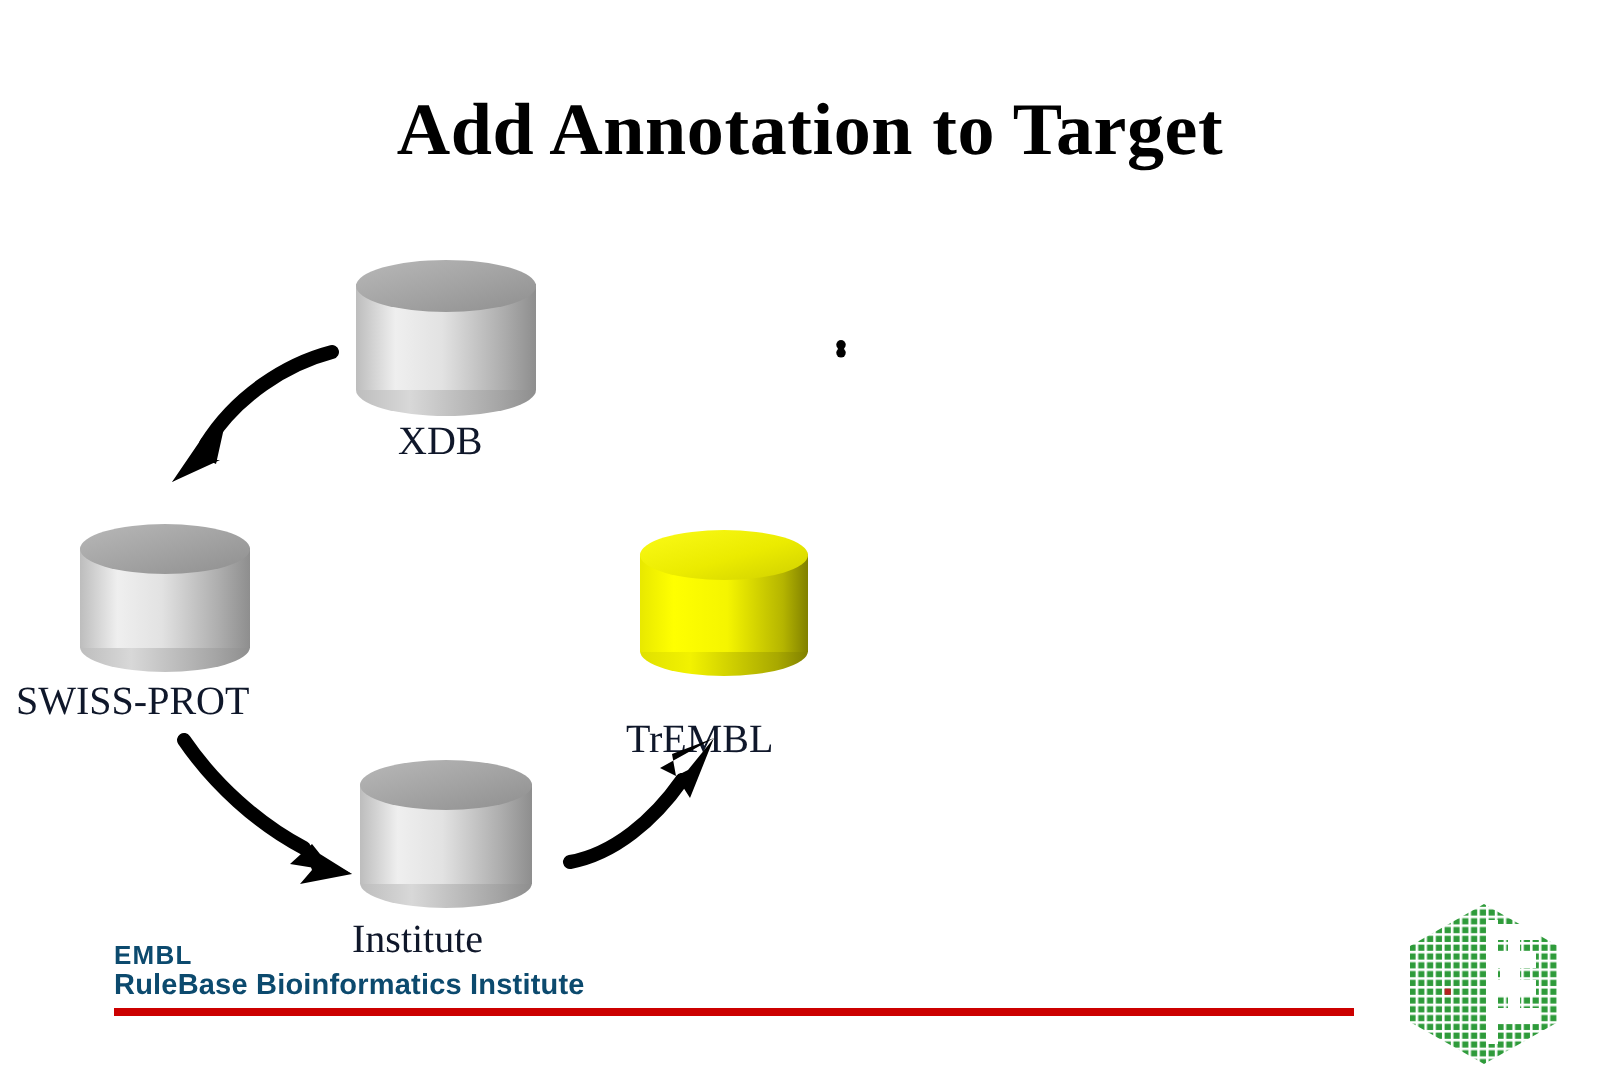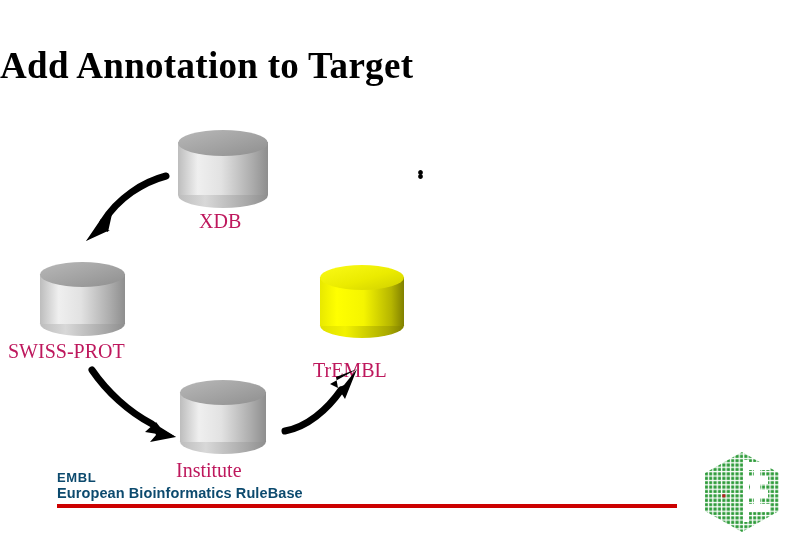--- a/index.html
+++ b/index.html
@@ -21,21 +21,21 @@
     height: 540px;
     background: #ffffff;
   }
 
   
   .title {
     position: absolute;
     left: 0;
     top: 44px;
     width: 810px;
-    text-align: left;
+    text-align: center;
     font-family: "Liberation Serif", serif;
     font-weight: bold;
     font-size: 37px;
     color: #000000;
     letter-spacing: 0.3px;
     white-space: nowrap;
   }
 
   
   .bullets {
@@ -103,21 +103,21 @@
   }
   .yellow .bottomcap {
     background: linear-gradient(to right, #e0e000 0%, #f2f200 30%, #a8a800 82%, #808000 100%);
   }
 
   
   .cyl-label {
     position: absolute;
     font-family: "Liberation Serif", serif;
     font-size: 20px;
-    color: #be185d;
+    color: #0f172a;
     white-space: nowrap;
   }
 
   
   .arrows {
     position: absolute;
     left: 0; top: 0;
     width: 810px; height: 540px;
     pointer-events: none;
   }
@@ -212,21 +212,21 @@
 
     <g>
       <path d="M 285,431 C 307,427 327,410 341,390" fill="none" stroke="#000000" stroke-width="7" stroke-linecap="round"></path>
       <path d="M 357,369 L 345,399 L 338,388 L 344,385 Z" fill="#000000"></path>
       <path d="M 357,369 L 330,384 L 338,388 L 336,377 Z" fill="#000000"></path>
     </g>
   </svg>
 
   <div class="embl-mark">
     <div class="l1">EMBL</div>
-    <div class="l2">European Bioinformatics RuleBase</div>
+    <div class="l2">RuleBase Bioinformatics Institute</div>
   </div>
   <div class="red-rule"></div>
 
   <svg class="ebi-logo" viewBox="0 0 84 84">
     <defs>
       <clipPath id="hexclip">
         <polygon points="42,2 79,23 79,61 42,82 5,61 5,23"></polygon>
       </clipPath>
       <mask id="helixmask">
         <rect x="0" y="0" width="84" height="84" fill="#fff"></rect>

